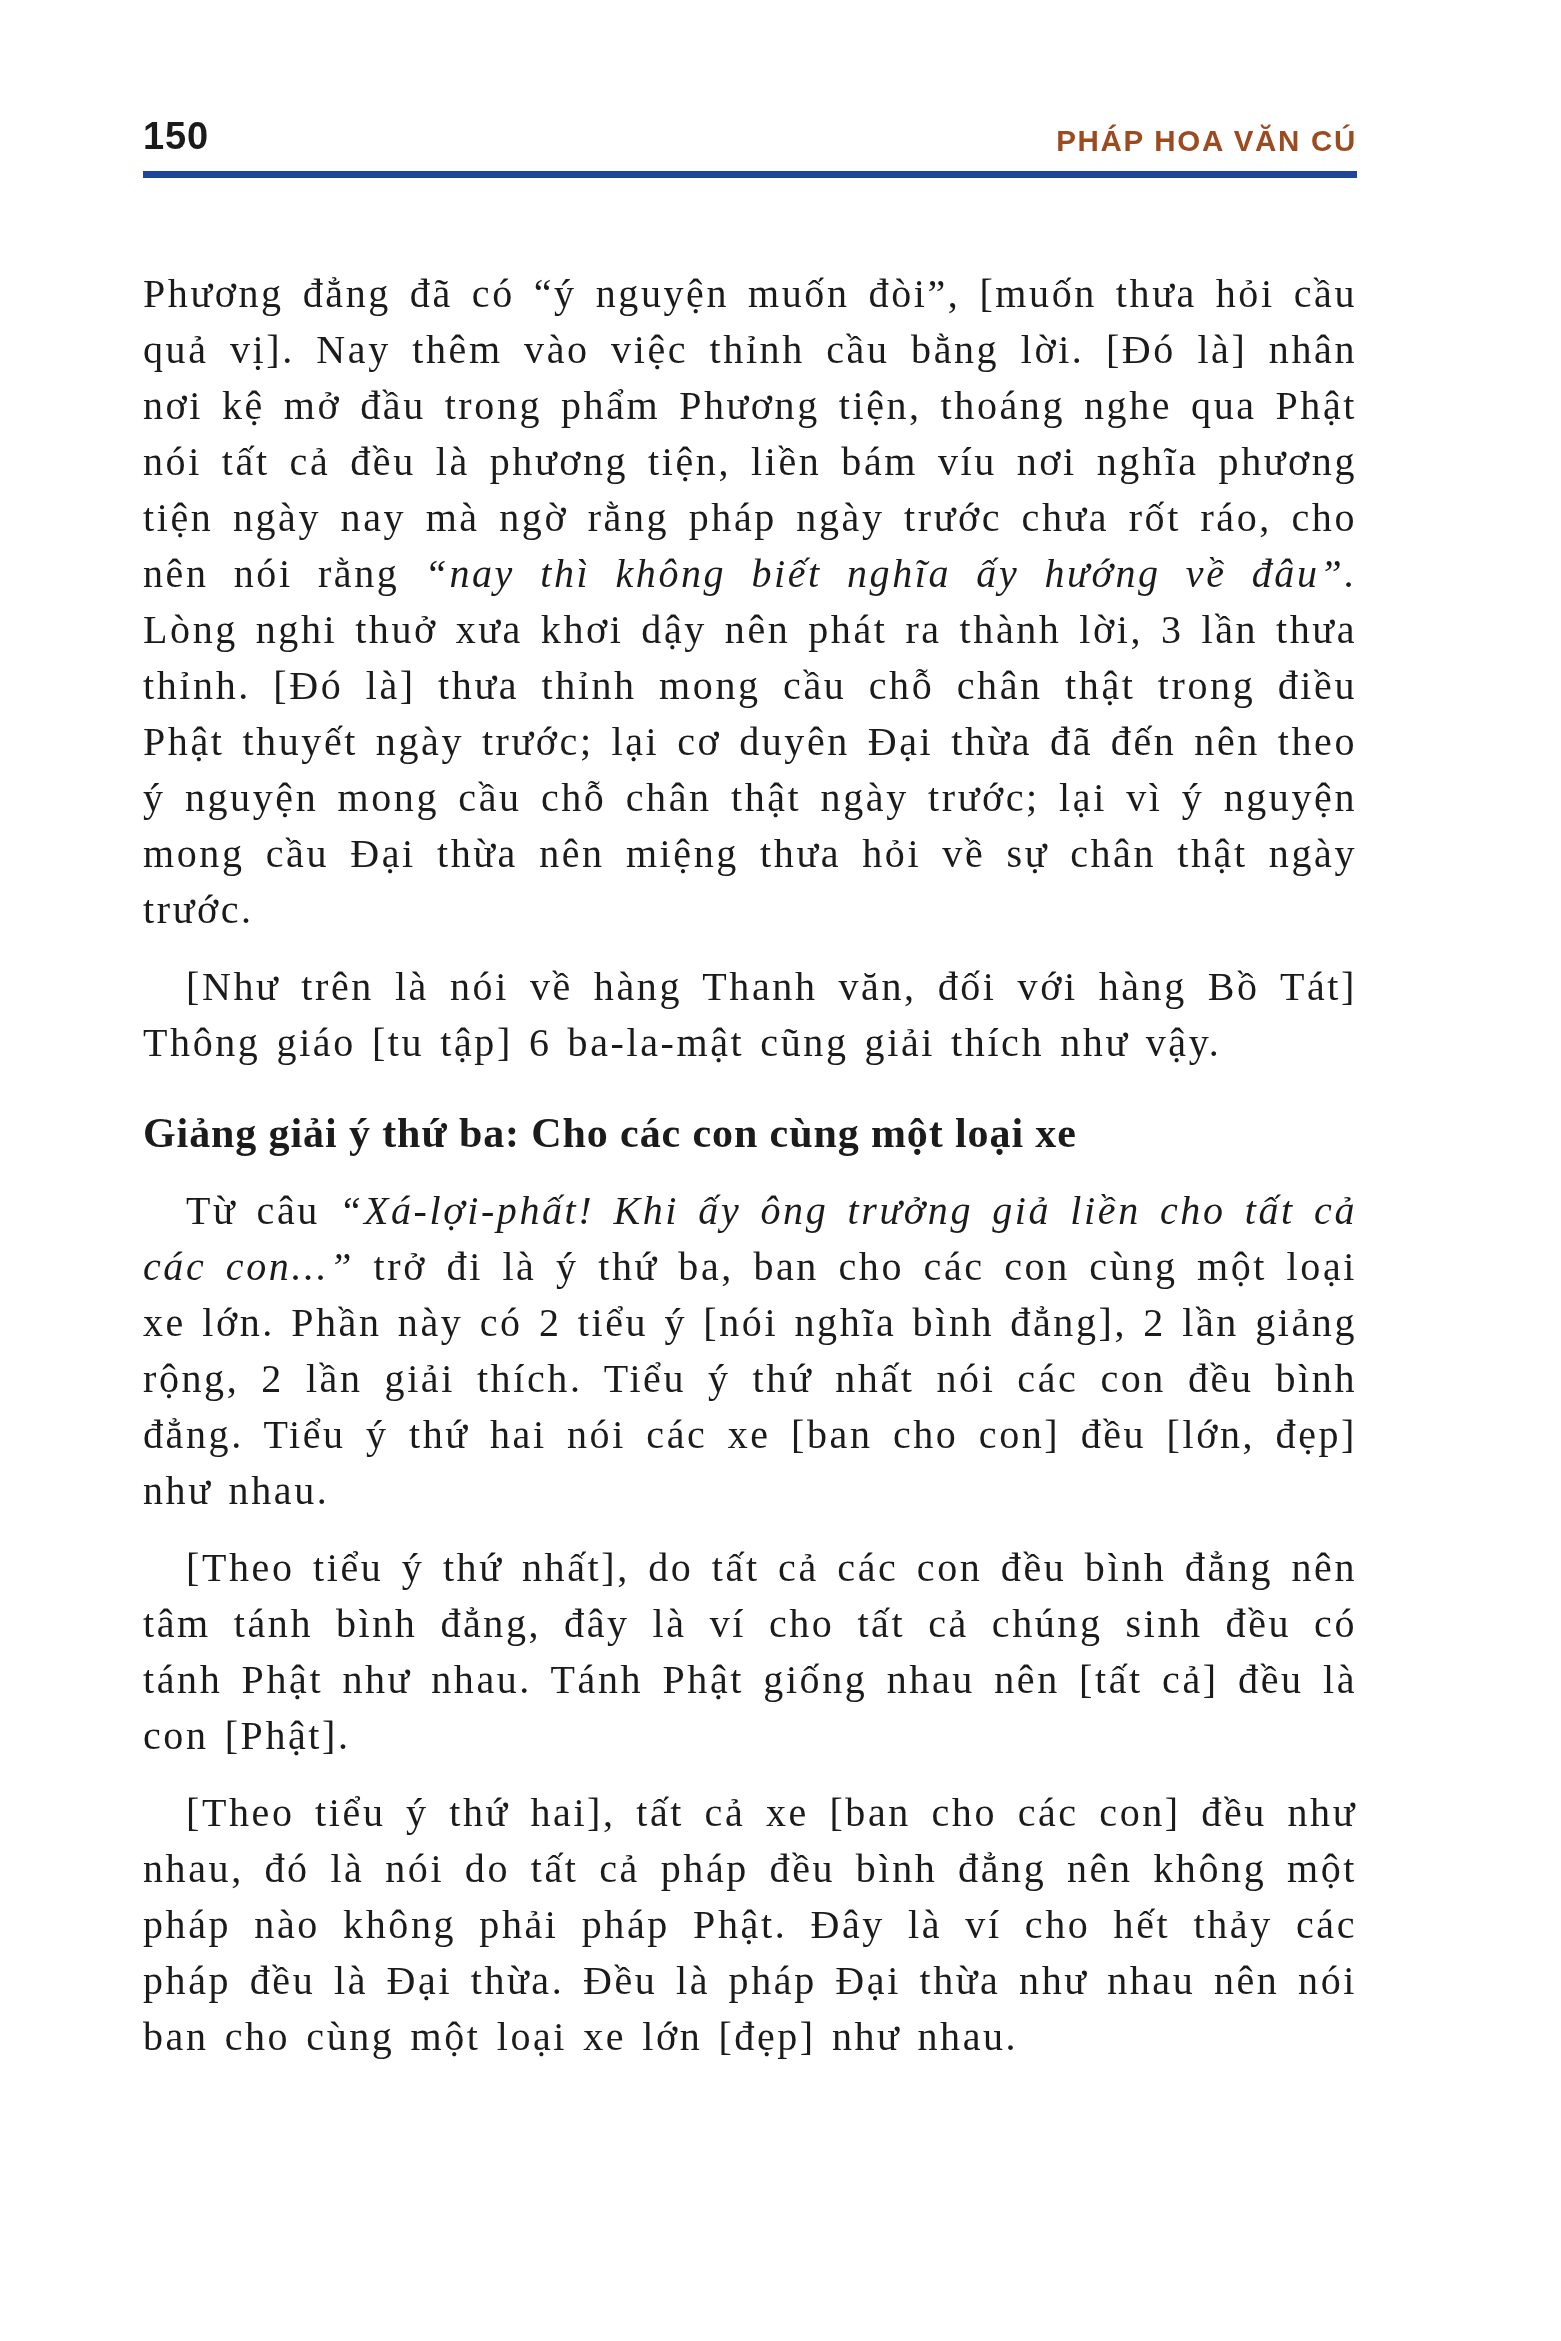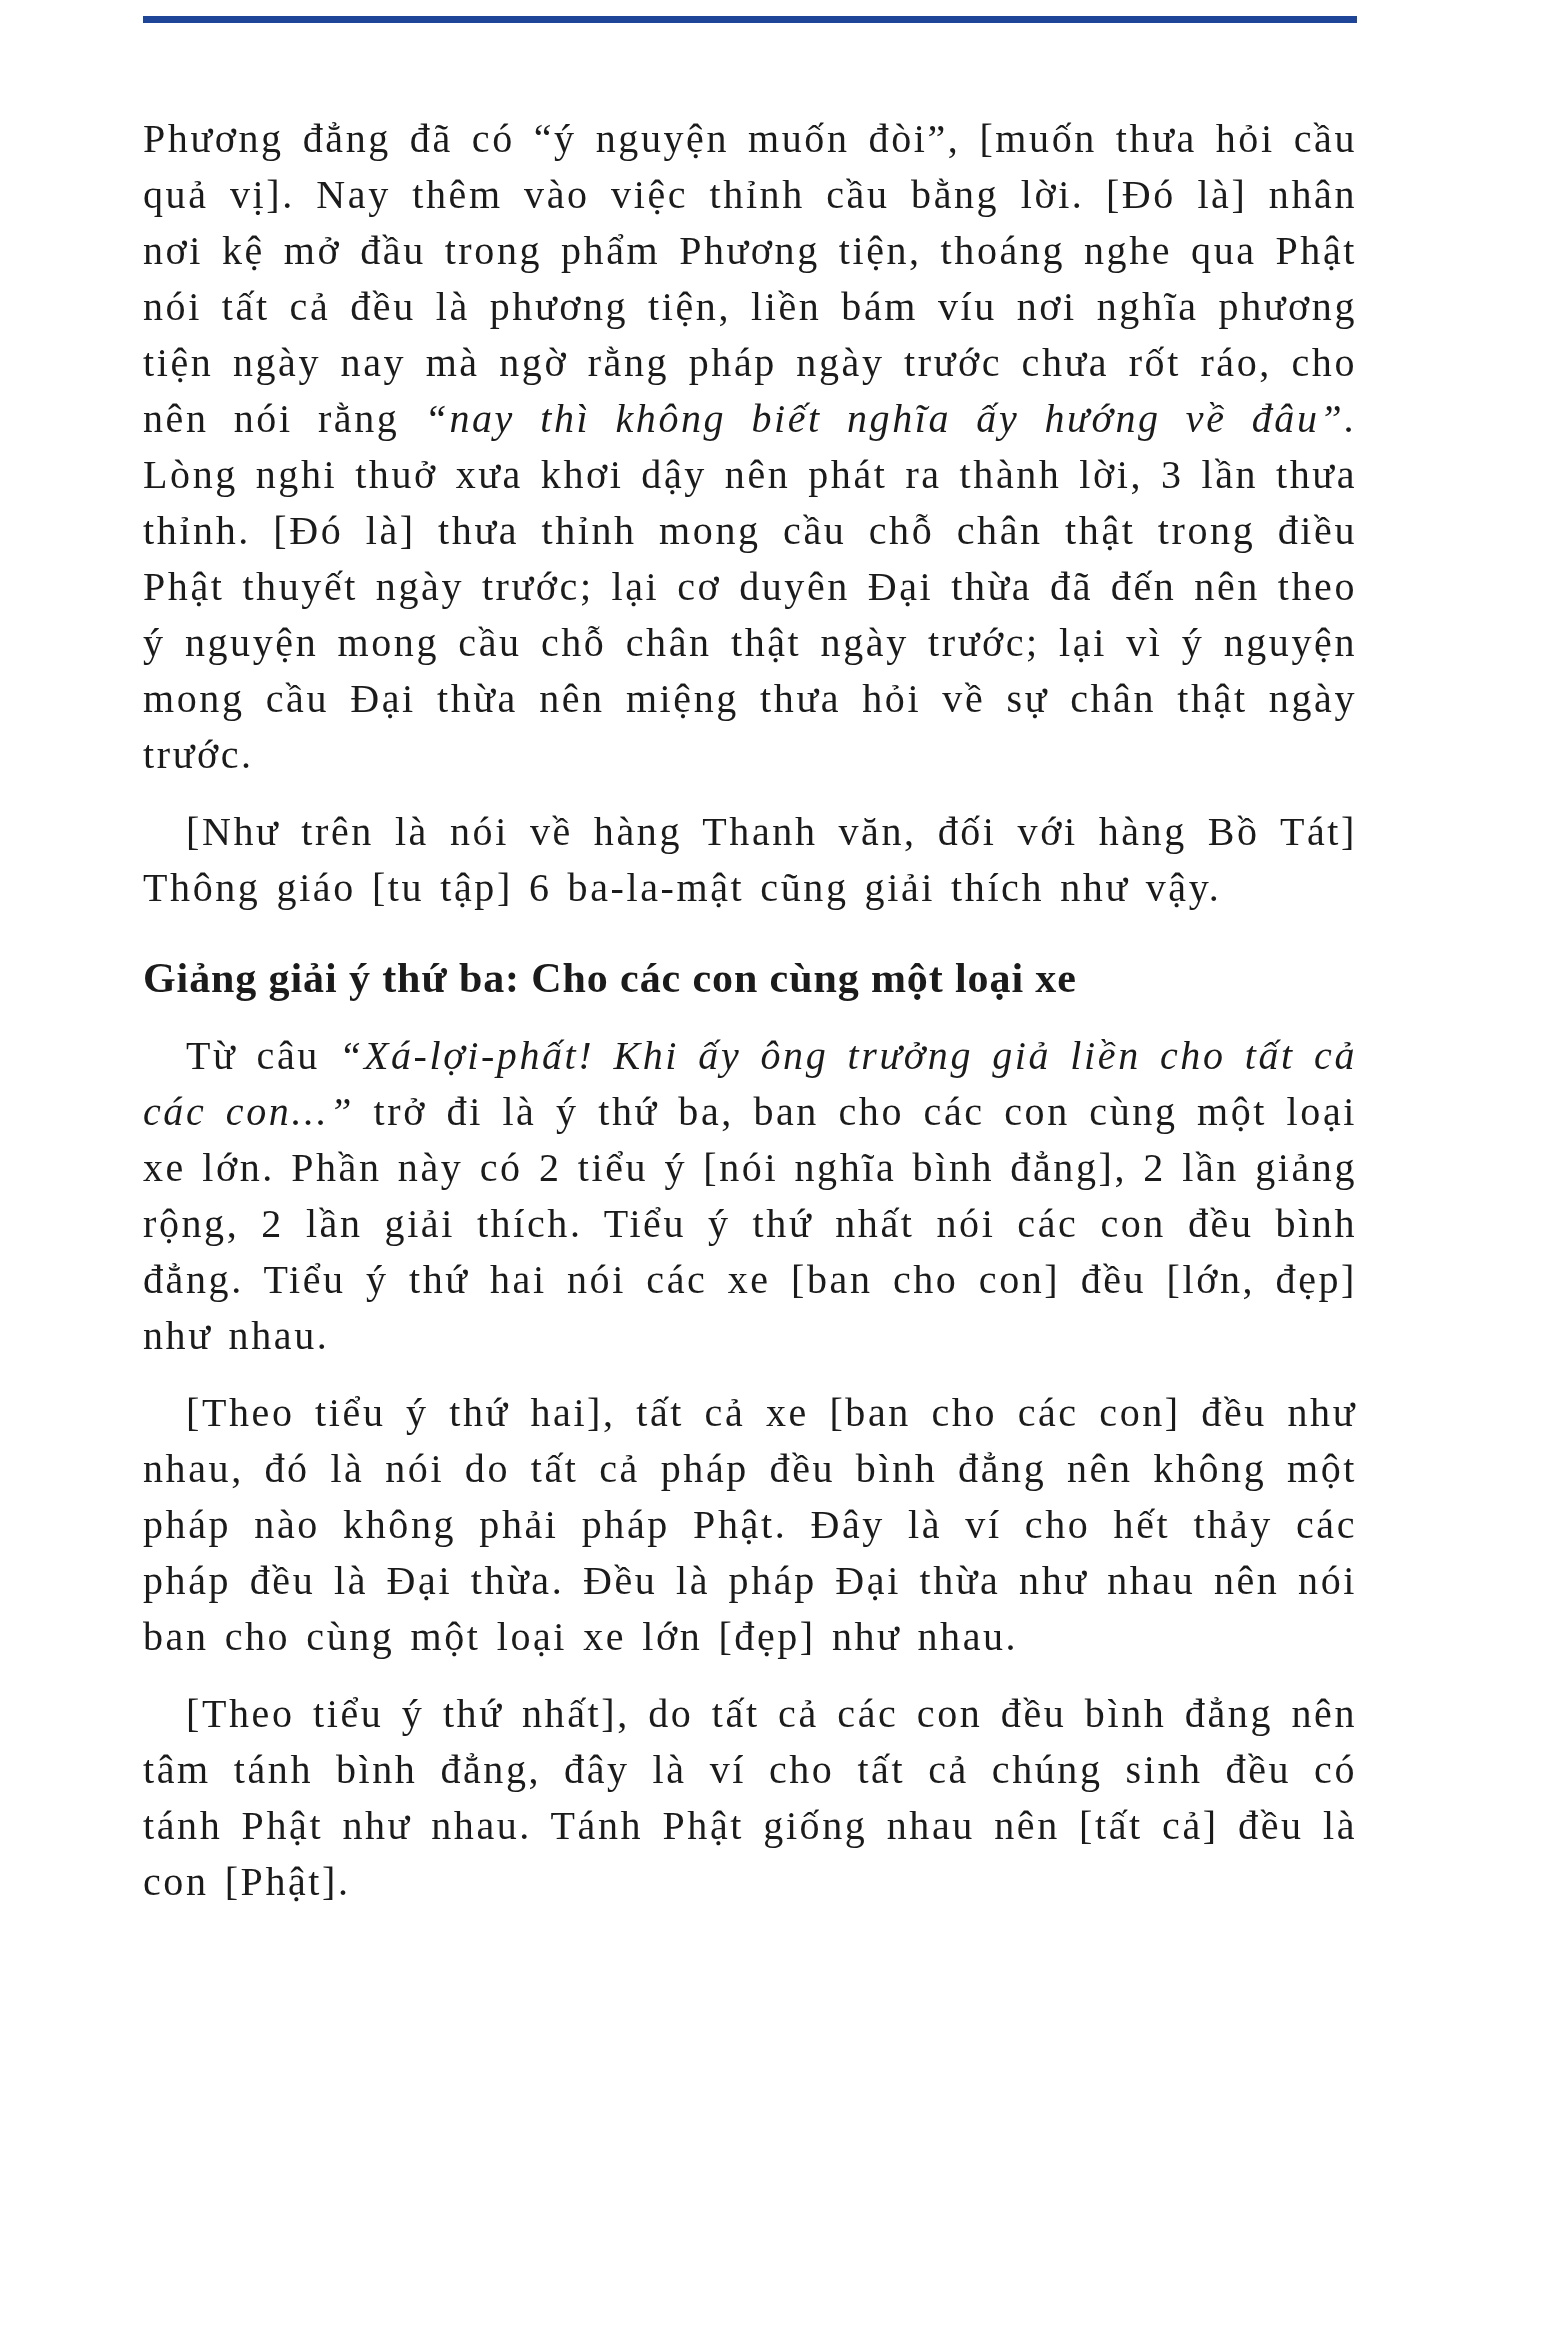--- a/index.html
+++ b/index.html
@@ -65,32 +65,36 @@
     letter-spacing:0.9px;
     margin:38px 0 26px 0;
     color:var(--ink);
   }
 </style>
 </head>
 <body>
 
 <div>
 
+  <header class="page-header">
+    <span class="page-number">150</span>
+    <span class="running-title">PHÁP HOA VĂN CÚ</span>
+  </header>
 
   <div class="header-rule"></div>
 
   <main class="page-body">
     <div id="paras-top">
         <p class="para"><span class="">Phương đẳng đã có “ý nguyện muốn đòi”, [muốn thưa hỏi cầu quả vị]. Nay thêm vào việc thỉnh cầu bằng lời. [Đó là] nhân nơi kệ mở đầu trong phẩm Phương tiện, thoáng nghe qua Phật nói tất cả đều là phương tiện, liền bám víu nơi nghĩa phương tiện ngày nay mà ngờ rằng pháp ngày trước chưa rốt ráo, cho nên nói rằng </span><span class="it">“nay thì không biết nghĩa ấy hướng về đâu”.</span><span class=""> Lòng nghi thuở xưa khơi dậy nên phát ra thành lời, 3 lần thưa thỉnh. [Đó là] thưa thỉnh mong cầu chỗ chân thật trong điều Phật thuyết ngày trước; lại cơ duyên Đại thừa đã đến nên theo ý nguyện mong cầu chỗ chân thật ngày trước; lại vì ý nguyện mong cầu Đại thừa nên miệng thưa hỏi về sự chân thật ngày trước.</span></p>
         <p class="para indent"><span class="">[Như trên là nói về hàng Thanh văn, đối với hàng Bồ Tát] Thông giáo [tu tập] 6 ba-la-mật cũng giải thích như vậy.</span></p>
       </div>
 
     <h2 class="section-heading">Giảng giải ý thứ ba: Cho các con cùng một loại xe</h2>
 
     <div id="paras-bottom">
         <p class="para indent"><span class="">Từ câu </span><span class="it">“Xá-lợi-phất! Khi ấy ông trưởng giả liền cho tất cả các con...”</span><span class=""> trở đi là ý thứ ba, ban cho các con cùng một loại xe lớn. Phần này có 2 tiểu ý [nói nghĩa bình đẳng], 2 lần giảng rộng, 2 lần giải thích. Tiểu ý thứ nhất nói các con đều bình đẳng. Tiểu ý thứ hai nói các xe [ban cho con] đều [lớn, đẹp] như nhau.</span></p>
+        <p class="para indent"><span class="">[Theo tiểu ý thứ nhất], do tất cả các con đều bình đẳng nên tâm tánh bình đẳng, đây là ví cho tất cả chúng sinh đều có tánh Phật như nhau. Tánh Phật giống nhau nên [tất cả] đều là con [Phật].</span></p>
         <p class="para indent"><span class="">[Theo tiểu ý thứ hai], tất cả xe [ban cho các con] đều như nhau, đó là nói do tất cả pháp đều bình đẳng nên không một pháp nào không phải pháp Phật. Đây là ví cho hết thảy các pháp đều là Đại thừa. Đều là pháp Đại thừa như nhau nên nói ban cho cùng một loại xe lớn [đẹp] như nhau.</span></p>
-        <p class="para indent"><span class="">[Theo tiểu ý thứ nhất], do tất cả các con đều bình đẳng nên tâm tánh bình đẳng, đây là ví cho tất cả chúng sinh đều có tánh Phật như nhau. Tánh Phật giống nhau nên [tất cả] đều là con [Phật].</span></p>
       </div>
   </main>
 
 </div>
 
 
 </body></html>

